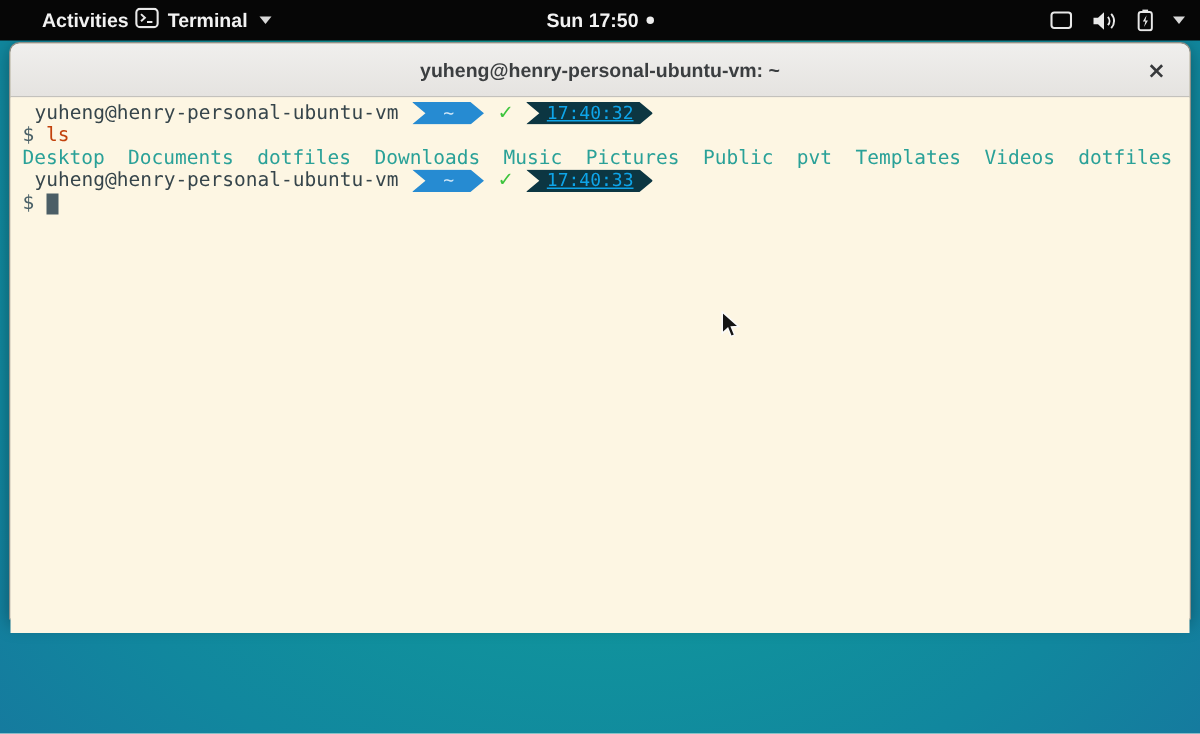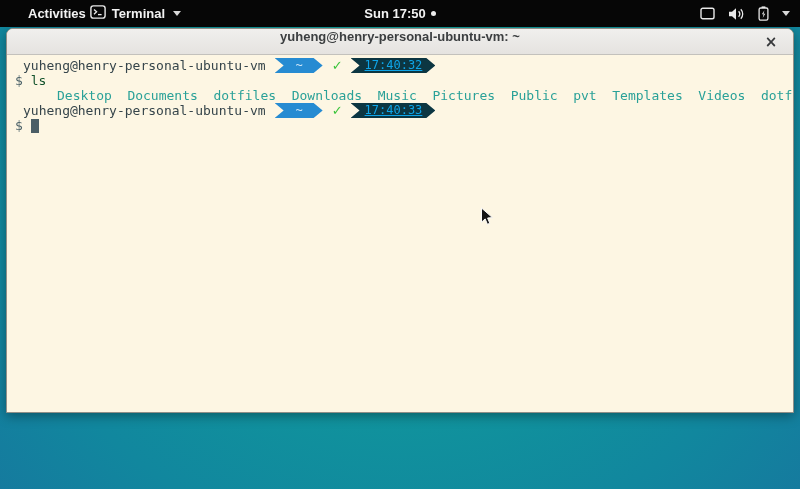--- a/index.html
+++ b/index.html
@@ -40,25 +40,25 @@
   
   .window {
     position:absolute; left:6px; top:28px; width:788px; height:385px;
     border-radius:7px 7px 0 0;
     box-shadow:0 3px 12px rgba(0,0,0,.35);
     z-index:10;
     border:1px solid #8f8f88;
     background:#fdf6e3;
   }
   .titlebar {
-    height:26px; background:linear-gradient(#f0efed,#e5e3e0);
+    height:36px; background:linear-gradient(#f0efed,#e5e3e0);
     border-bottom:1px solid #c3c1bc;
     border-radius:6px 6px 0 0;
     position:relative;
-    display:flex; justify-content:center;
+    display:flex; align-items:center; justify-content:center;
   }
   .titlebar .title { font-size:13px; font-weight:bold; color:#3b3e40; }
   .close-btn {
     position:absolute; right:13px; top:50%; transform:translateY(-50%);
     width:18px; height:18px; display:flex; align-items:center; justify-content:center;
     color:#37393b; font-size:15px; font-weight:bold; cursor:default;
     font-family:"DejaVu Sans", sans-serif;
   }
 
   
@@ -78,22 +78,22 @@
     display:inline-flex; align-items:center; justify-content:center;
     height:15px; font-size:12px;
     padding:0 13px 0 14px;
     clip-path:polygon(0 0, calc(100% - 9px) 0, 100% 50%, calc(100% - 9px) 100%, 0 100%, 9px 50%);
   }
   .badge-cwd { background:#268bd2; color:#cfe6f7; margin-left:9px; min-width:48px; }
   .badge-time { background:#0c3642; color:#0ea5e9; margin-left:8px;text-decoration:underline; }
   .checkmark { color:#3cc43c; font-weight:bold; margin-left:9px;
     font-family:"DejaVu Sans", sans-serif; font-size:13px; }
   .prompt-symbol { color:#4b6168; }
-  .cmd { color:#14532d; margin-left:7.8px; }
-  .dir-list { padding-left:0;margin-left:42px; }
+  .cmd { color:#c2410c; margin-left:7.8px; }
+  .dir-list { padding-left:0; }
   .dir { color:#2aa198; margin-right:15.6px; }
   .cursor-block { width:8px; height:14px; background:#4b5e66; margin-left:8px; }
 
   
   .mouse-pointer { position:absolute; left:480px; top:207px; z-index:40; pointer-events:none; }
 </style>
 </head>
 <body>
 
 <div class="topbar">

